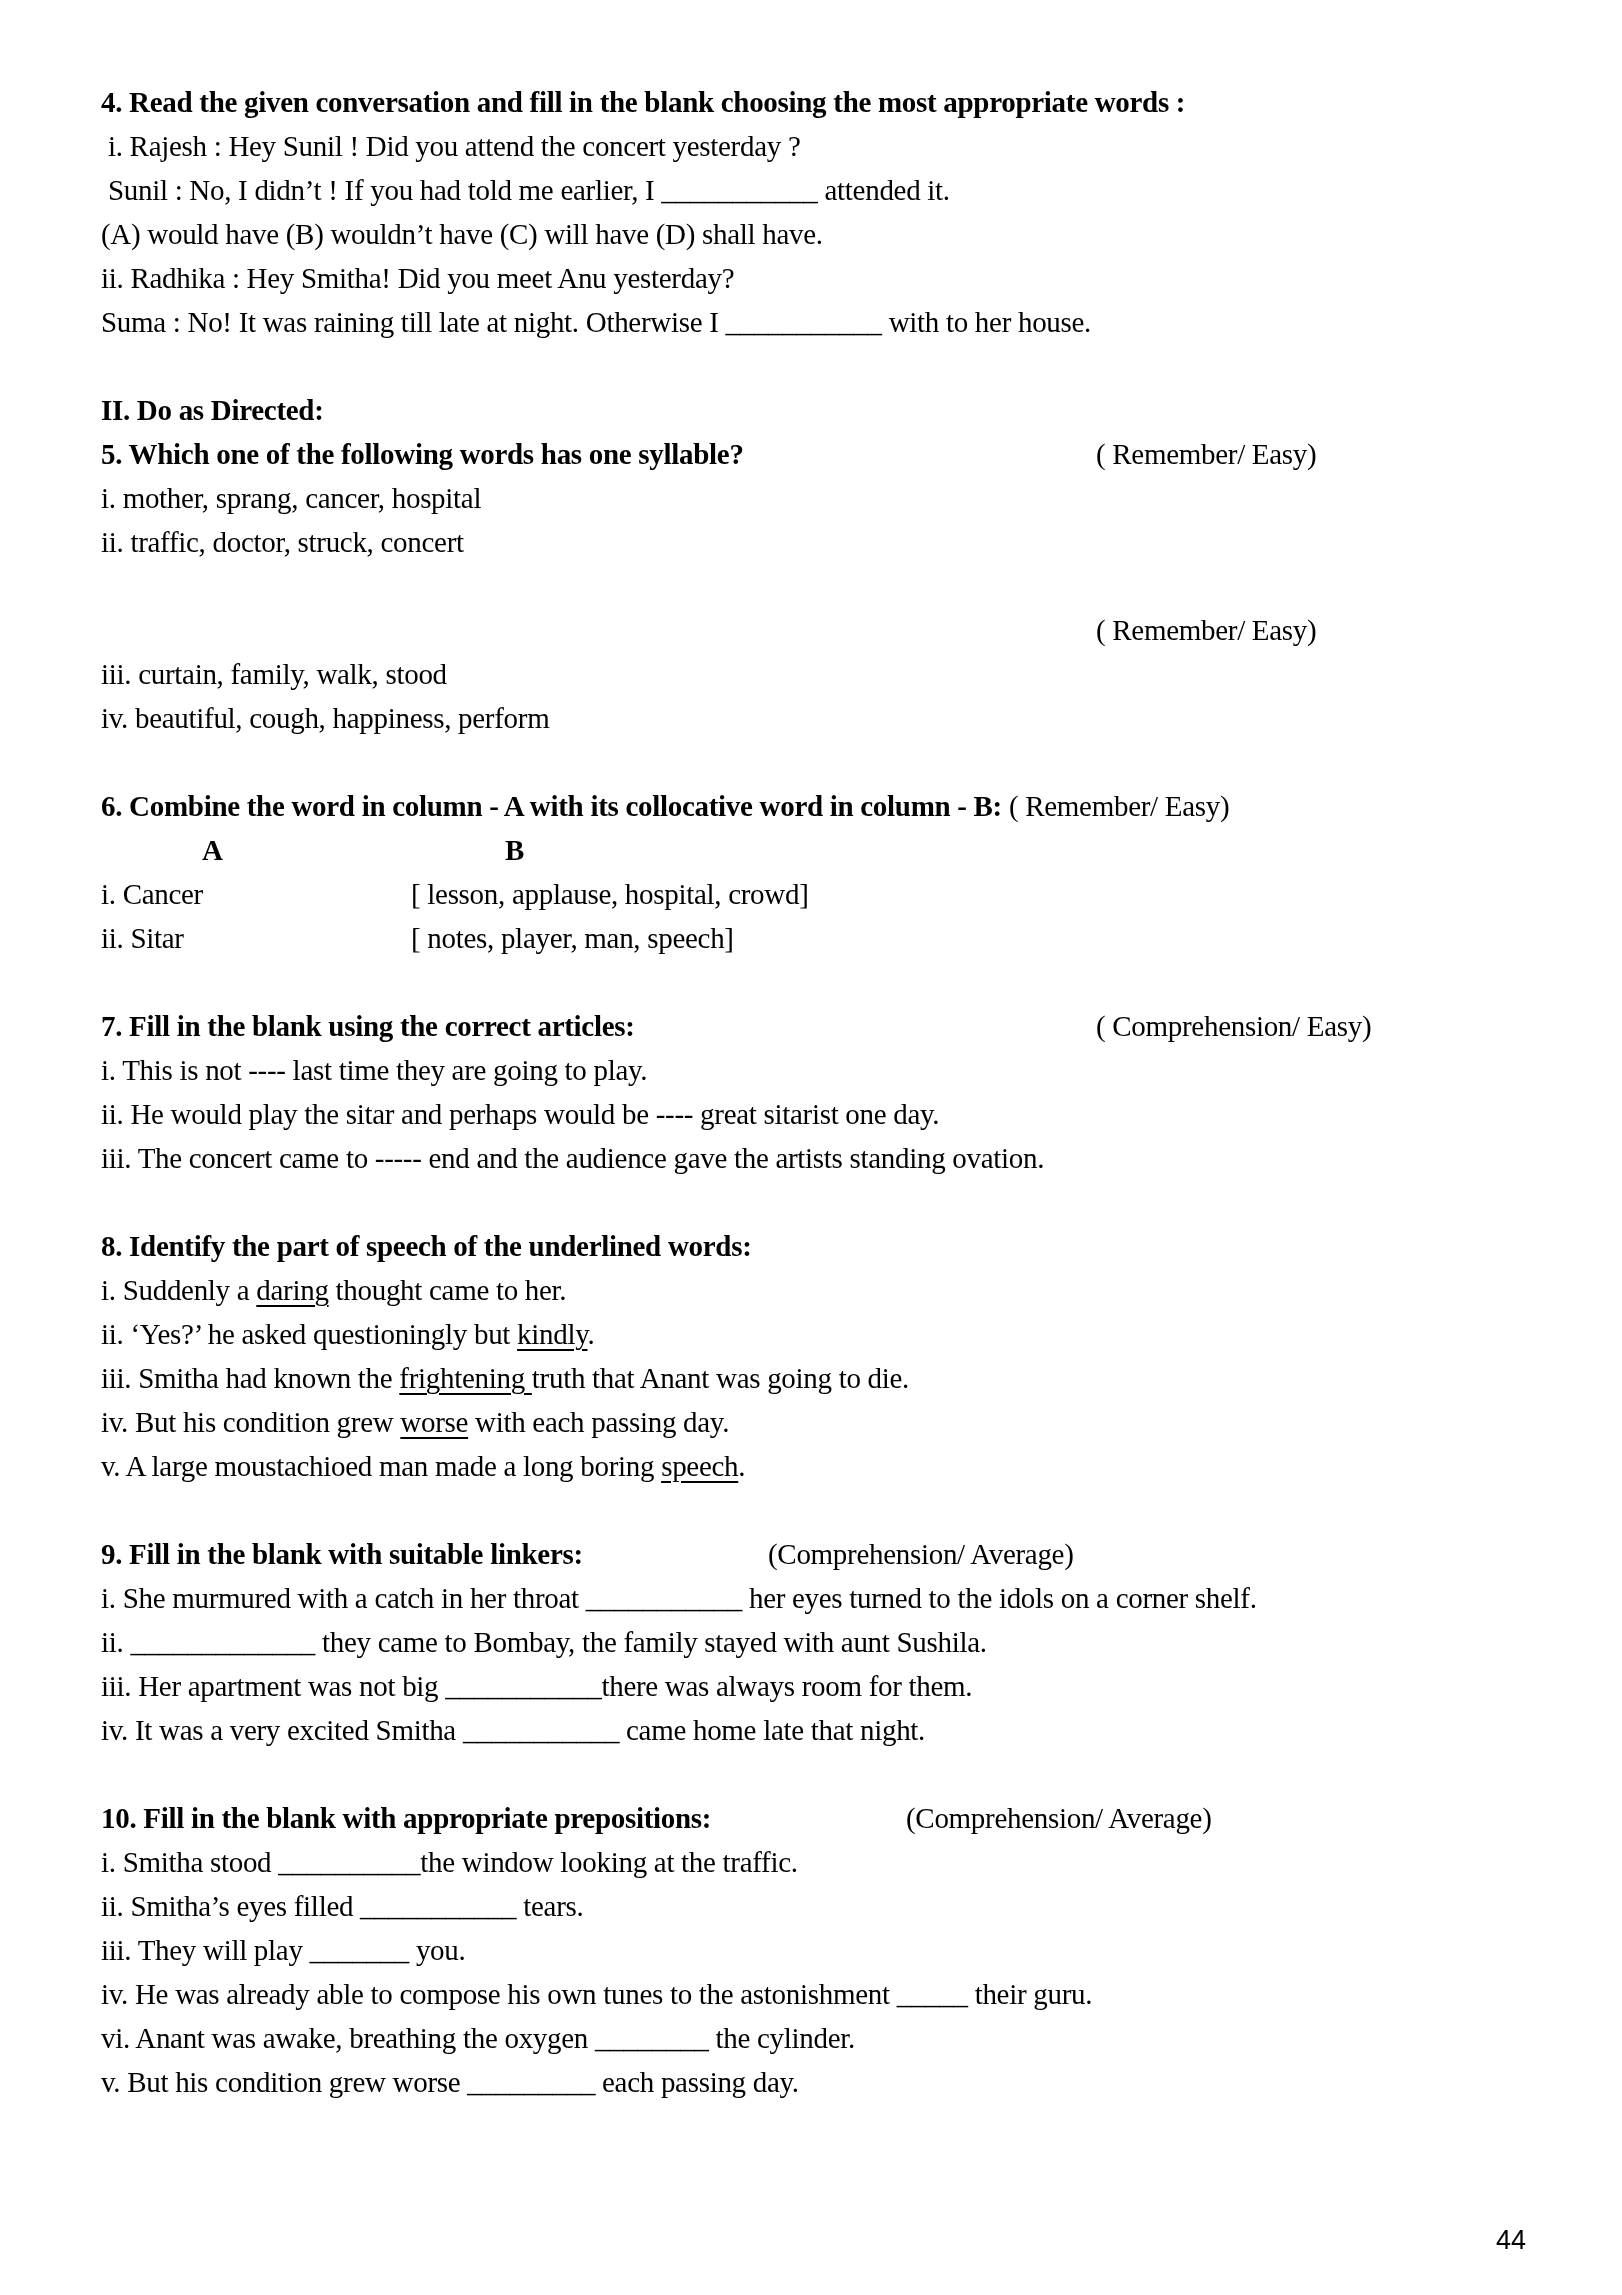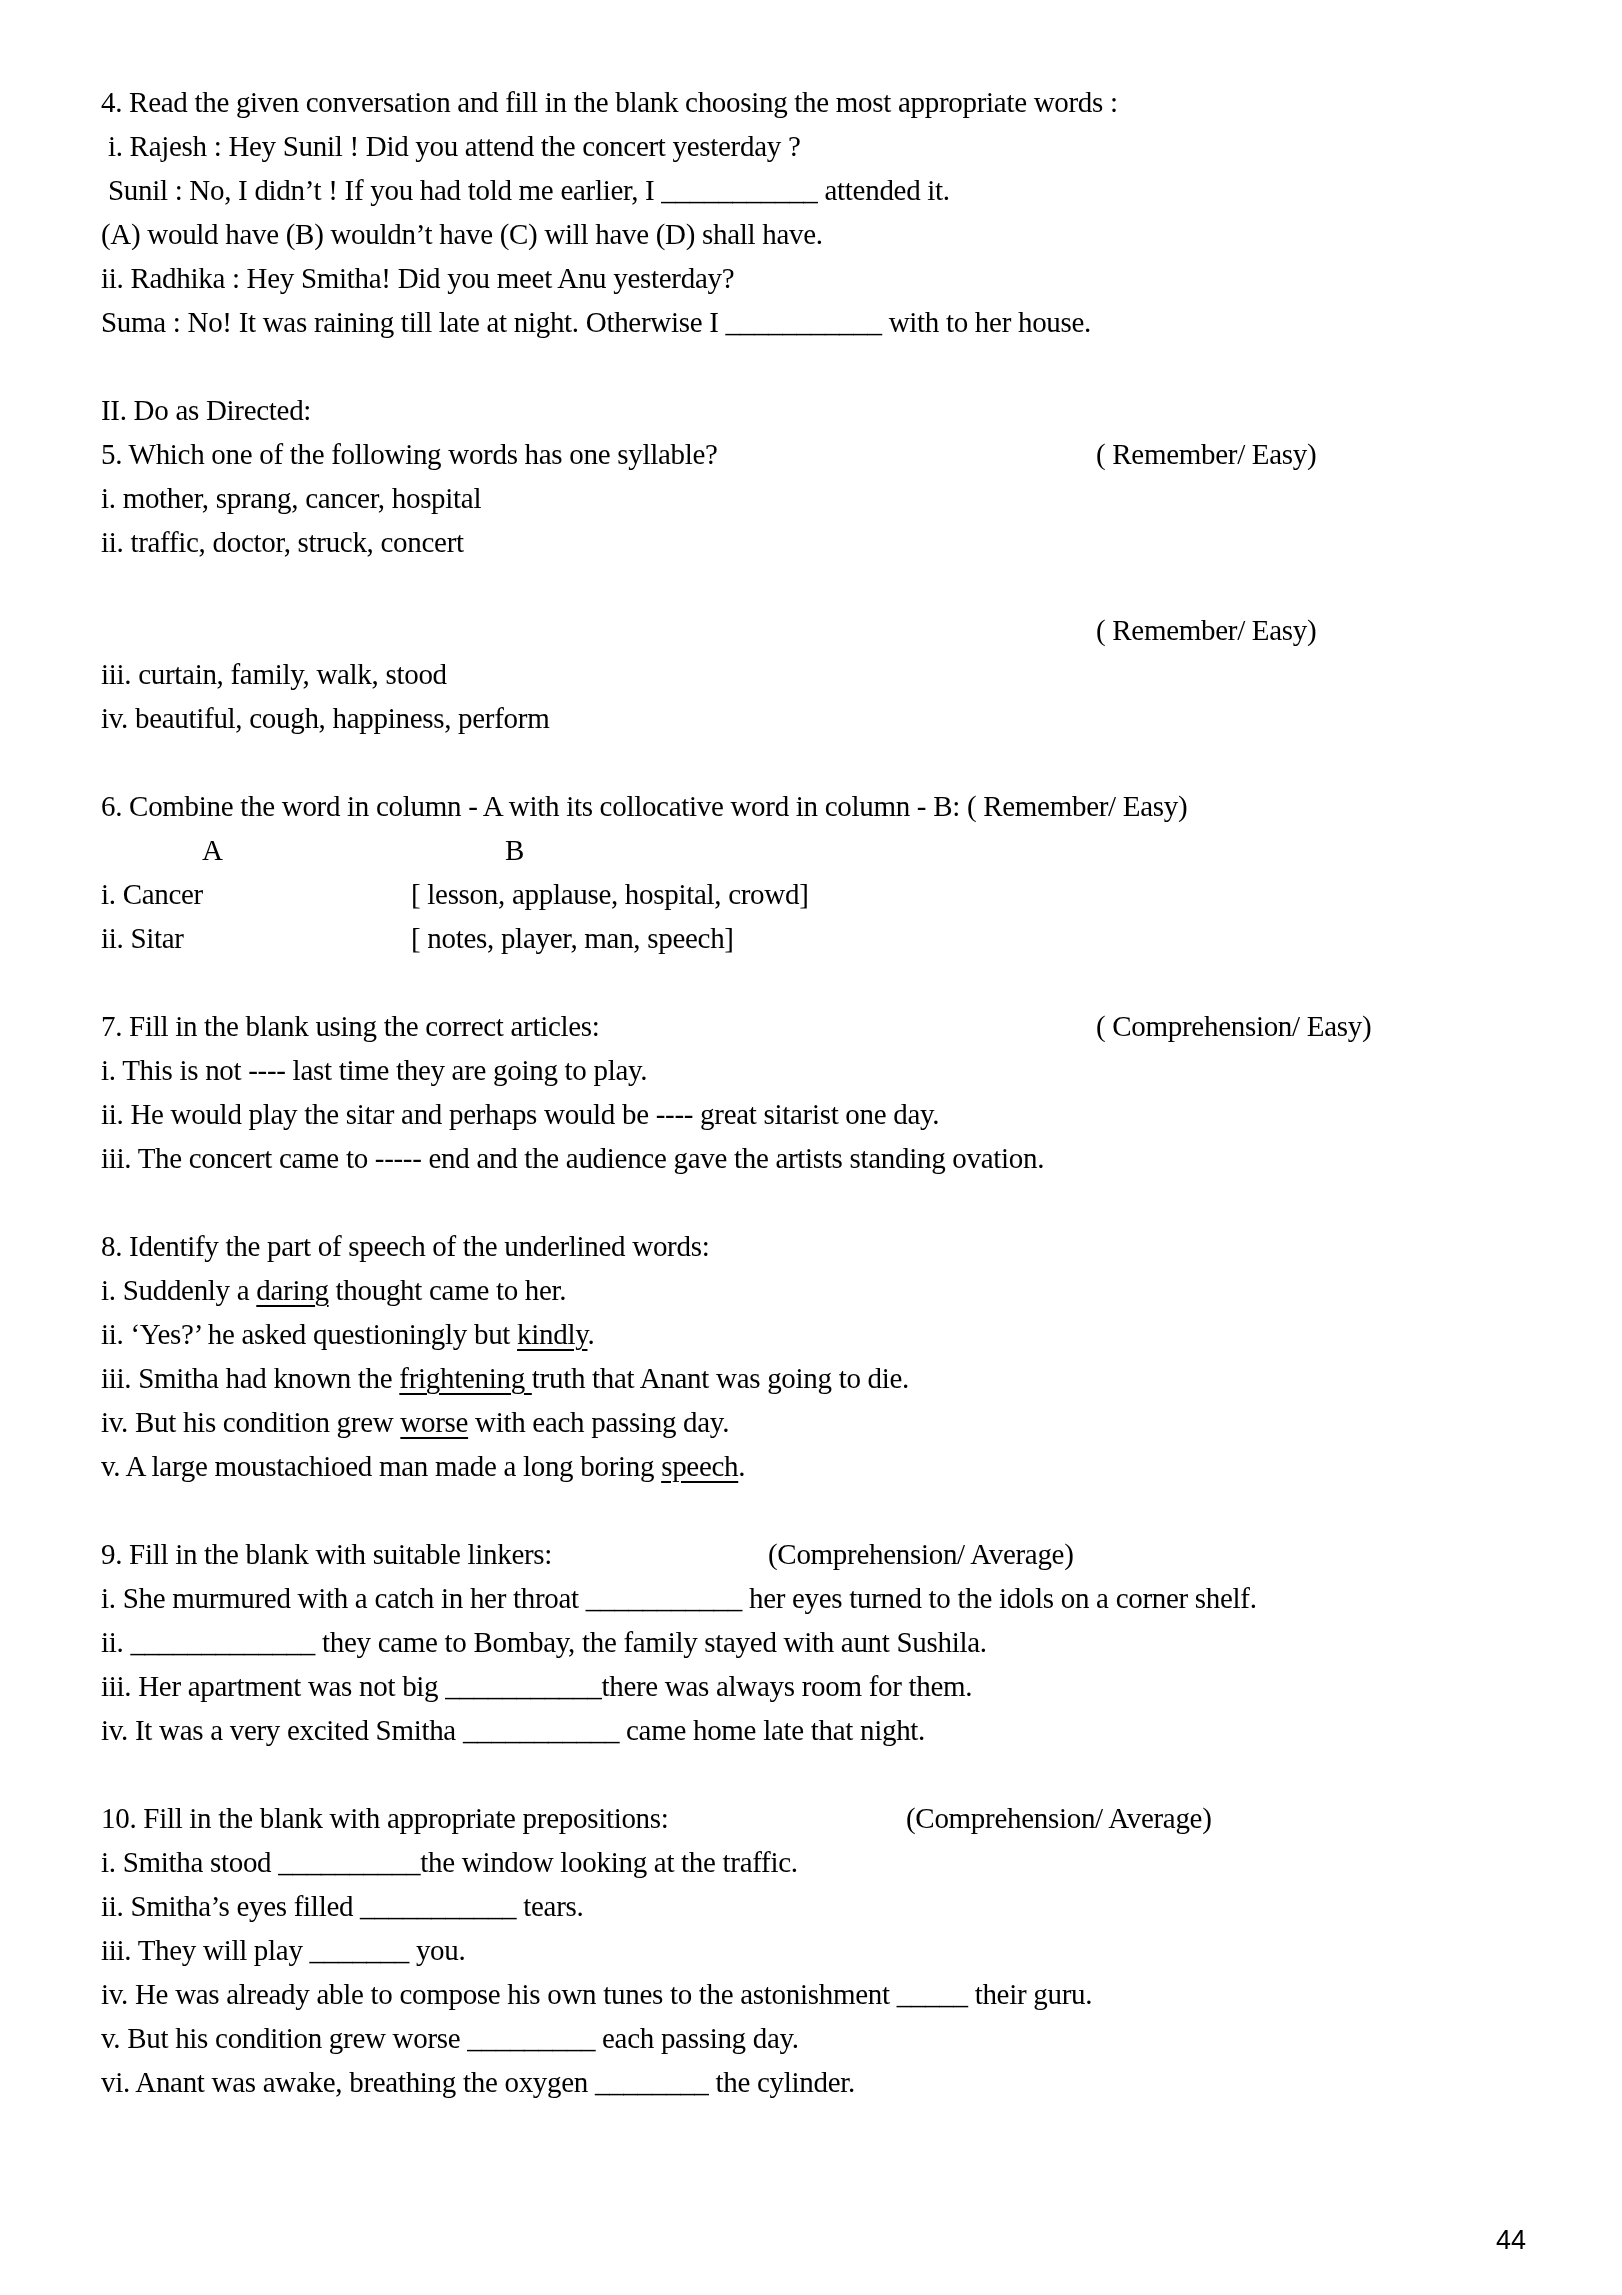--- a/index.html
+++ b/index.html
@@ -10,21 +10,21 @@
     background:#ffffff;
     color:#000000;
     font-family:"Liberation Serif","DejaVu Serif",serif;
     font-size:29px;
     letter-spacing:-0.3px;
     overflow:hidden;
   }
   .content { padding:80px 98px 0 101px; }
   .ln  { line-height:44px; height:44px; white-space:pre; }
   .gap { height:44px; }
-  .b   { font-weight:normal; }
+  .b   { font-weight:bold; }
   .rel { position:relative; }
   .tag { font-weight:normal; position:absolute; top:0; white-space:pre; }
   .t1  { left:995px; }
   .t2  { left:667px; }
   .t3  { left:805px; }
   .colA { position:absolute; left:101px; }
   .colB { position:absolute; left:404px; }
   .opts { position:absolute; left:310px; }
   .u { text-decoration:underline; text-decoration-thickness:2.3px; text-underline-offset:5.2px;text-align:right; }
   .pageno {
@@ -91,20 +91,20 @@
     <div class="ln">iii. Her apartment was not big ___________there was always room for them.</div>
     <div class="ln">iv. It was a very excited Smitha ___________ came home late that night.</div>
 
     <div class="gap"></div>
 
     <div class="ln rel"><span class="b">10. Fill in the blank with appropriate prepositions:</span><span class="tag t3">(Comprehension/ Average)</span></div>
     <div class="ln">i. Smitha stood __________the window looking at the traffic.</div>
     <div class="ln">ii. Smitha’s eyes filled ___________ tears.</div>
     <div class="ln">iii. They will play _______ you.</div>
     <div class="ln">iv. He was already able to compose his own tunes to the astonishment _____ their guru.</div>
+    <div class="ln">vi. Anant was awake, breathing the oxygen ________ the cylinder.</div>
     <div class="ln">v. But his condition grew worse _________ each passing day.</div>
-    <div class="ln">vi. Anant was awake, breathing the oxygen ________ the cylinder.</div>
 
   </div>
 
   <div class="pageno">44</div>
 </div>
 
 
 </body></html>

